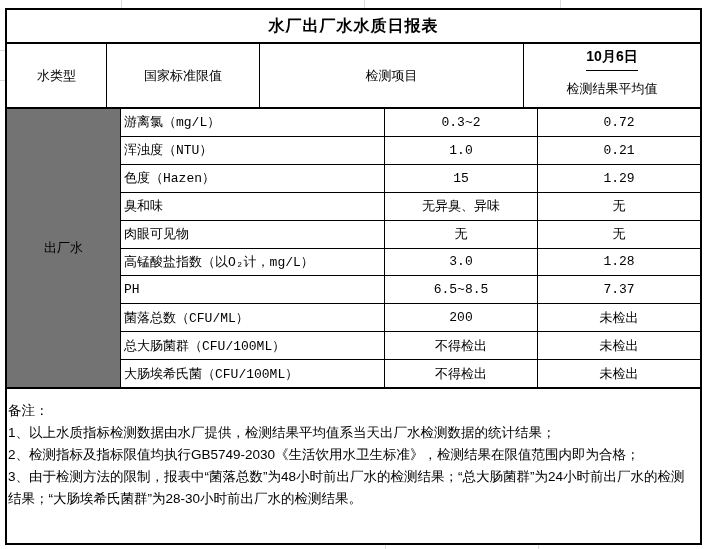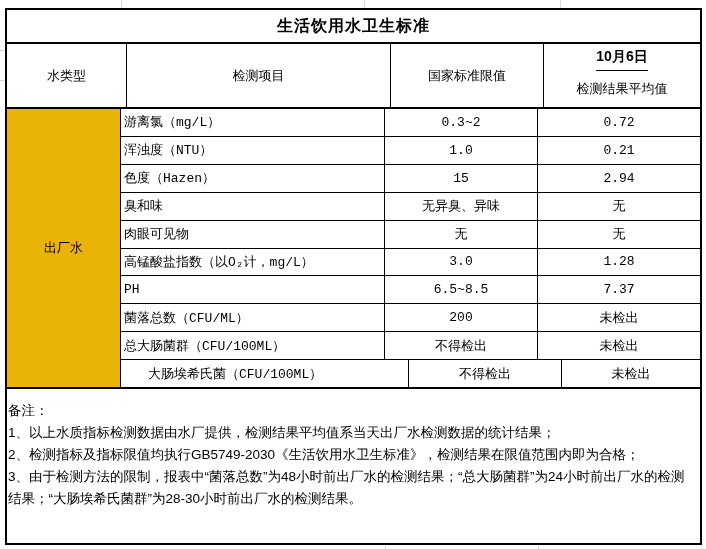--- a/index.html
+++ b/index.html
@@ -22,41 +22,41 @@
     display:flex;align-items:center;justify-content:center;
     font-weight:bold;font-size:16px;letter-spacing:1px;
   }
   .header-row{
     height:65px;border-bottom:2px solid #000;box-sizing:border-box;display:flex;
   }
   .hcell{
     display:flex;align-items:center;justify-content:center;
     font-size:13px;border-right:1px solid #000;box-sizing:border-box;
   }
-  .c1{width:120px;} .c2{width:264px;} .c3{width:153px;}
+  .c1{width:100px;} .c2{width:264px;} .c3{width:153px;}
   .c4{flex:1;border-right:none;display:flex;flex-direction:column;}
   .date-cell{
     height:27px;border-bottom:1px solid #000;box-sizing:border-box;
     display:flex;align-items:center;justify-content:center;
     font-weight:bold;font-size:14px;
   }
   .avg-cell{
     flex:1;display:flex;align-items:center;justify-content:center;font-size:13px;font-family:Liberation Serif, serif;
   }
   .data-area{height:278px;display:flex;box-sizing:border-box;}
   .watertype-cell{
     width:114px;border-right:1px solid #000;box-sizing:border-box;
     display:flex;align-items:center;justify-content:center;font-size:13px;
   }
   .rows{flex:1;display:flex;flex-direction:column;font-family:Liberation Mono, monospace;}
   .row{
     flex:1;display:flex;border-bottom:1px solid #000;box-sizing:border-box;
     font-size:13px;
   }
-  .row:last-child{border-bottom:none;margin-left:24px;}
+  .row:last-child{border-bottom:none;}
   .cell-item{
     width:264px;border-right:1px solid #000;box-sizing:border-box;
     display:flex;align-items:center;padding-left:3px;
   }
   .cell-limit{
     width:153px;border-right:1px solid #000;box-sizing:border-box;
     display:flex;align-items:center;justify-content:center;
   }
   .cell-result{flex:1;display:flex;align-items:center;justify-content:center;}
   .notes{
@@ -71,49 +71,49 @@
 <div class="gl v" style="left:121px;top:0;height:8px;"></div>
 <div class="gl v" style="left:364px;top:0;height:8px;"></div>
 <div class="gl v" style="left:560px;top:0;height:8px;"></div>
 <div class="gl v" style="left:385px;top:545px;height:4px;"></div>
 <div class="gl v" style="left:538px;top:545px;height:4px;"></div>
 <div class="gl h" style="left:0;top:50px;width:5px;"></div>
 <div class="gl h" style="left:0;top:80px;width:5px;"></div>
 
 <div class="report">
 
-  <div class="title-row">生活饮用水卫生标准</div>
+  <div class="title-row">水厂出厂水水质日报表</div>
 
   <div class="header-row">
     <div class="hcell c1">水类型</div>
+    <div class="hcell c3">国家标准限值</div>
     <div class="hcell c2">检测项目</div>
-    <div class="hcell c3">国家标准限值</div>
     <div class="hcell c4">
       <div class="date-cell">10月6日</div>
       <div class="avg-cell">检测结果平均值</div>
     </div>
   </div>
 
   <div class="data-area">
-    <div class="watertype-cell" style="background: #eab308;">出厂水</div>
+    <div class="watertype-cell" style="background: #737373;">出厂水</div>
     <div class="rows">
       <div class="row">
         <div class="cell-item">游离氯（mg/L）</div>
         <div class="cell-limit">0.3~2</div>
         <div class="cell-result">0.72</div>
       </div>
       <div class="row">
         <div class="cell-item">浑浊度（NTU）</div>
         <div class="cell-limit">1.0</div>
         <div class="cell-result">0.21</div>
       </div>
       <div class="row">
         <div class="cell-item">色度（Hazen）</div>
         <div class="cell-limit">15</div>
-        <div class="cell-result">2.94</div>
+        <div class="cell-result">1.29</div>
       </div>
       <div class="row">
         <div class="cell-item">臭和味</div>
         <div class="cell-limit">无异臭、异味</div>
         <div class="cell-result">无</div>
       </div>
       <div class="row">
         <div class="cell-item">肉眼可见物</div>
         <div class="cell-limit">无</div>
         <div class="cell-result">无</div>

